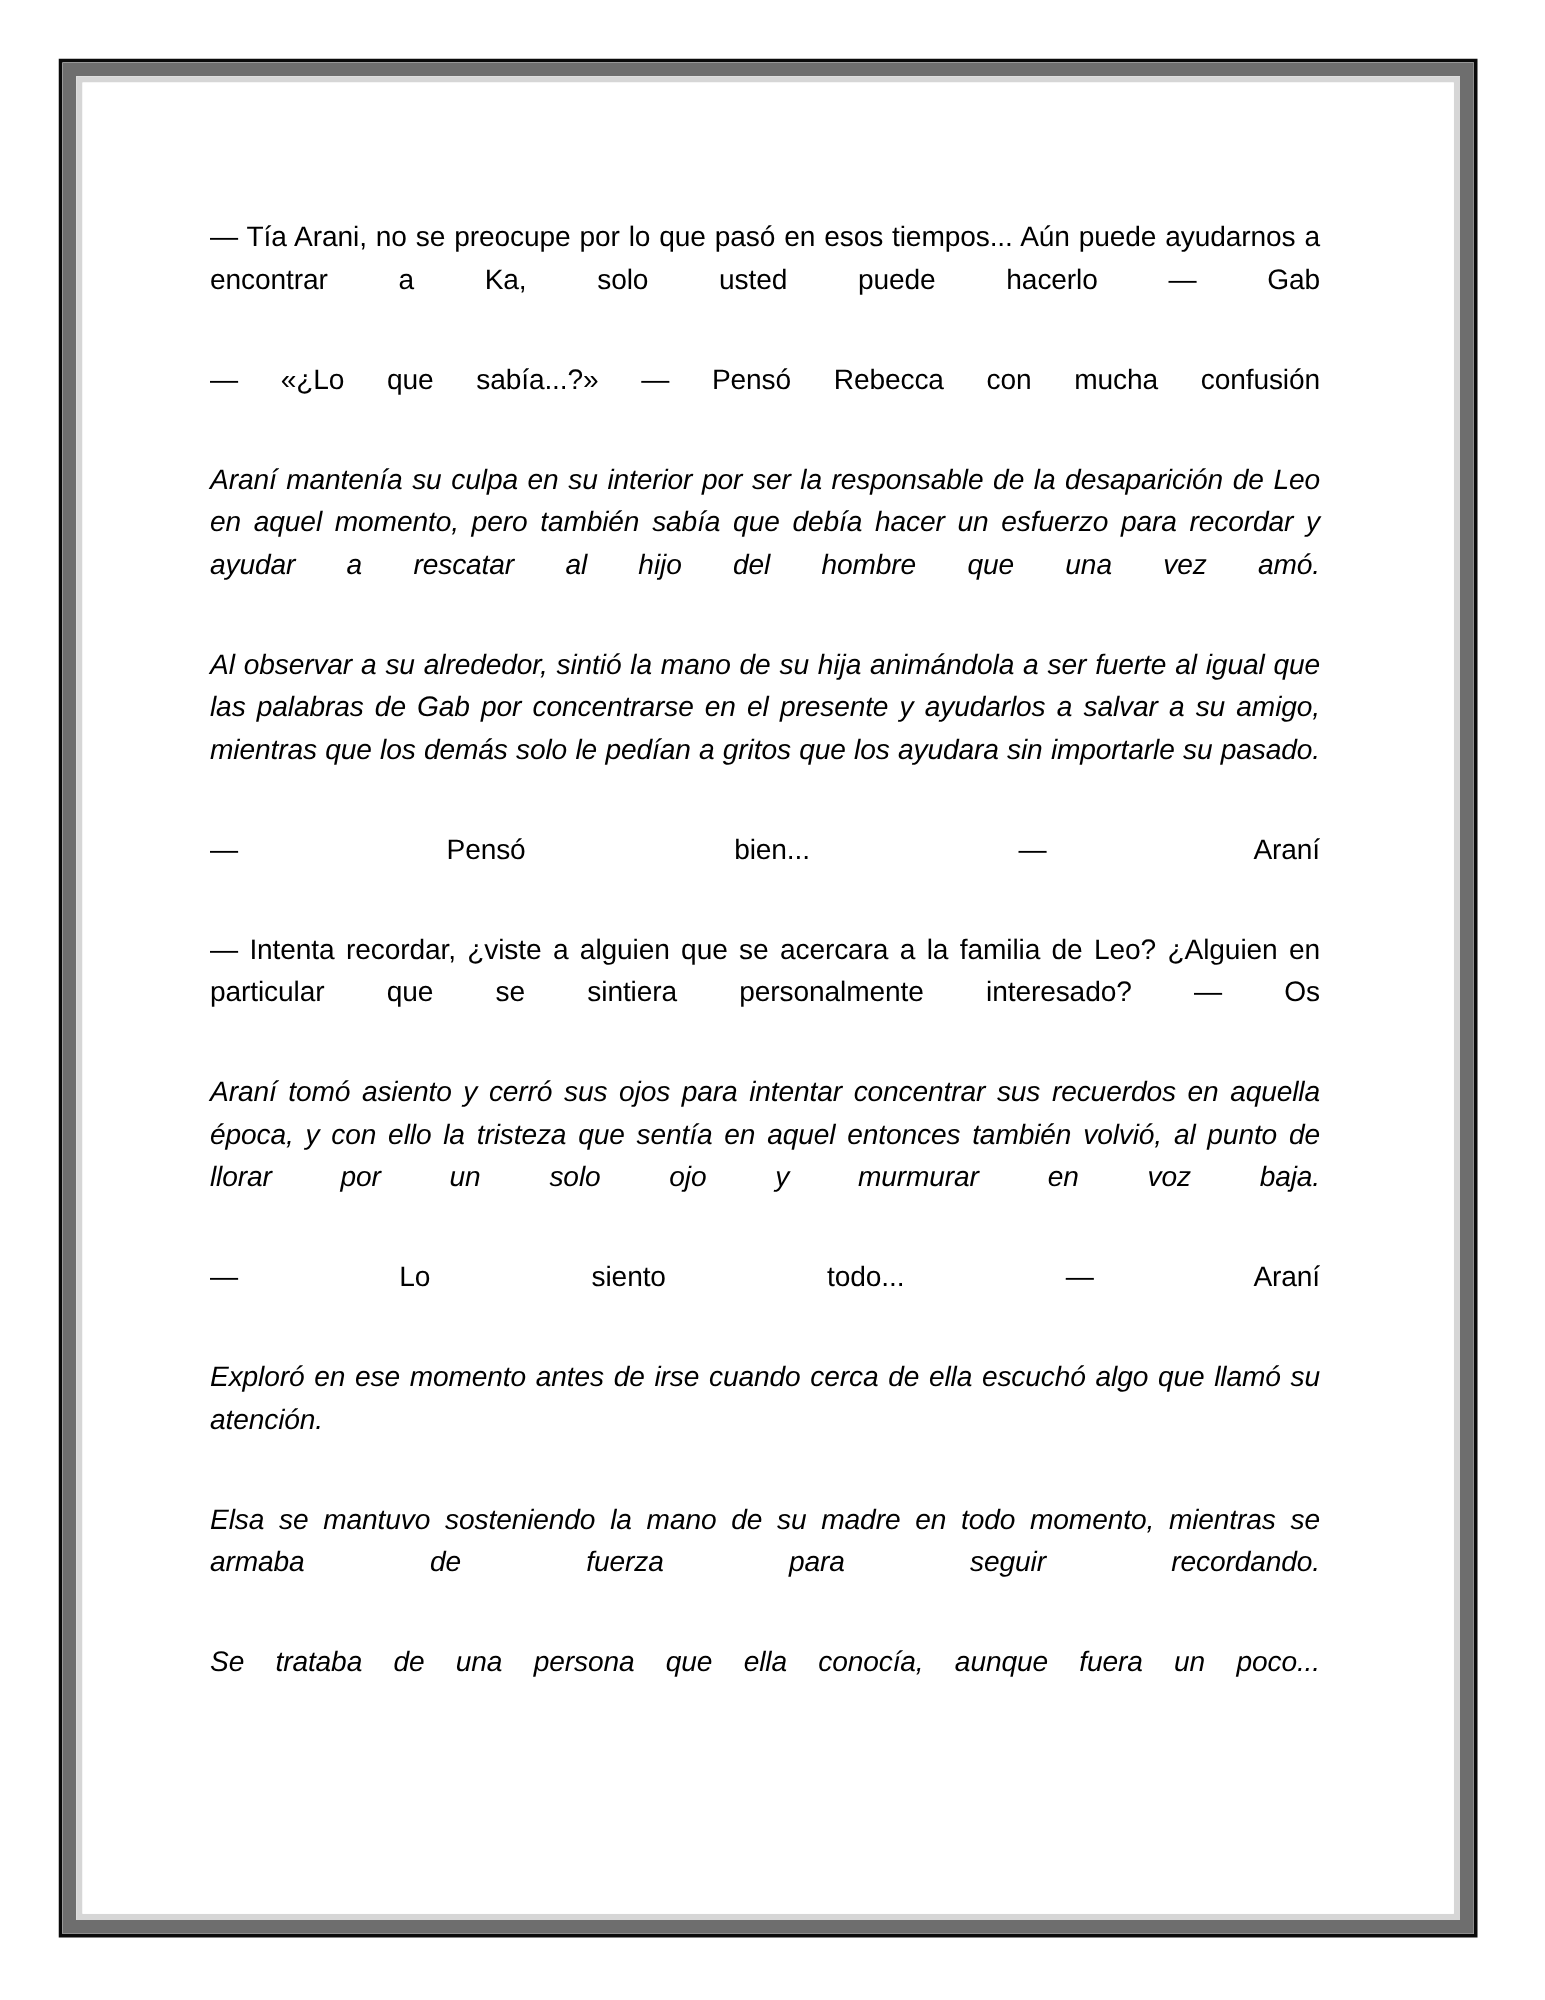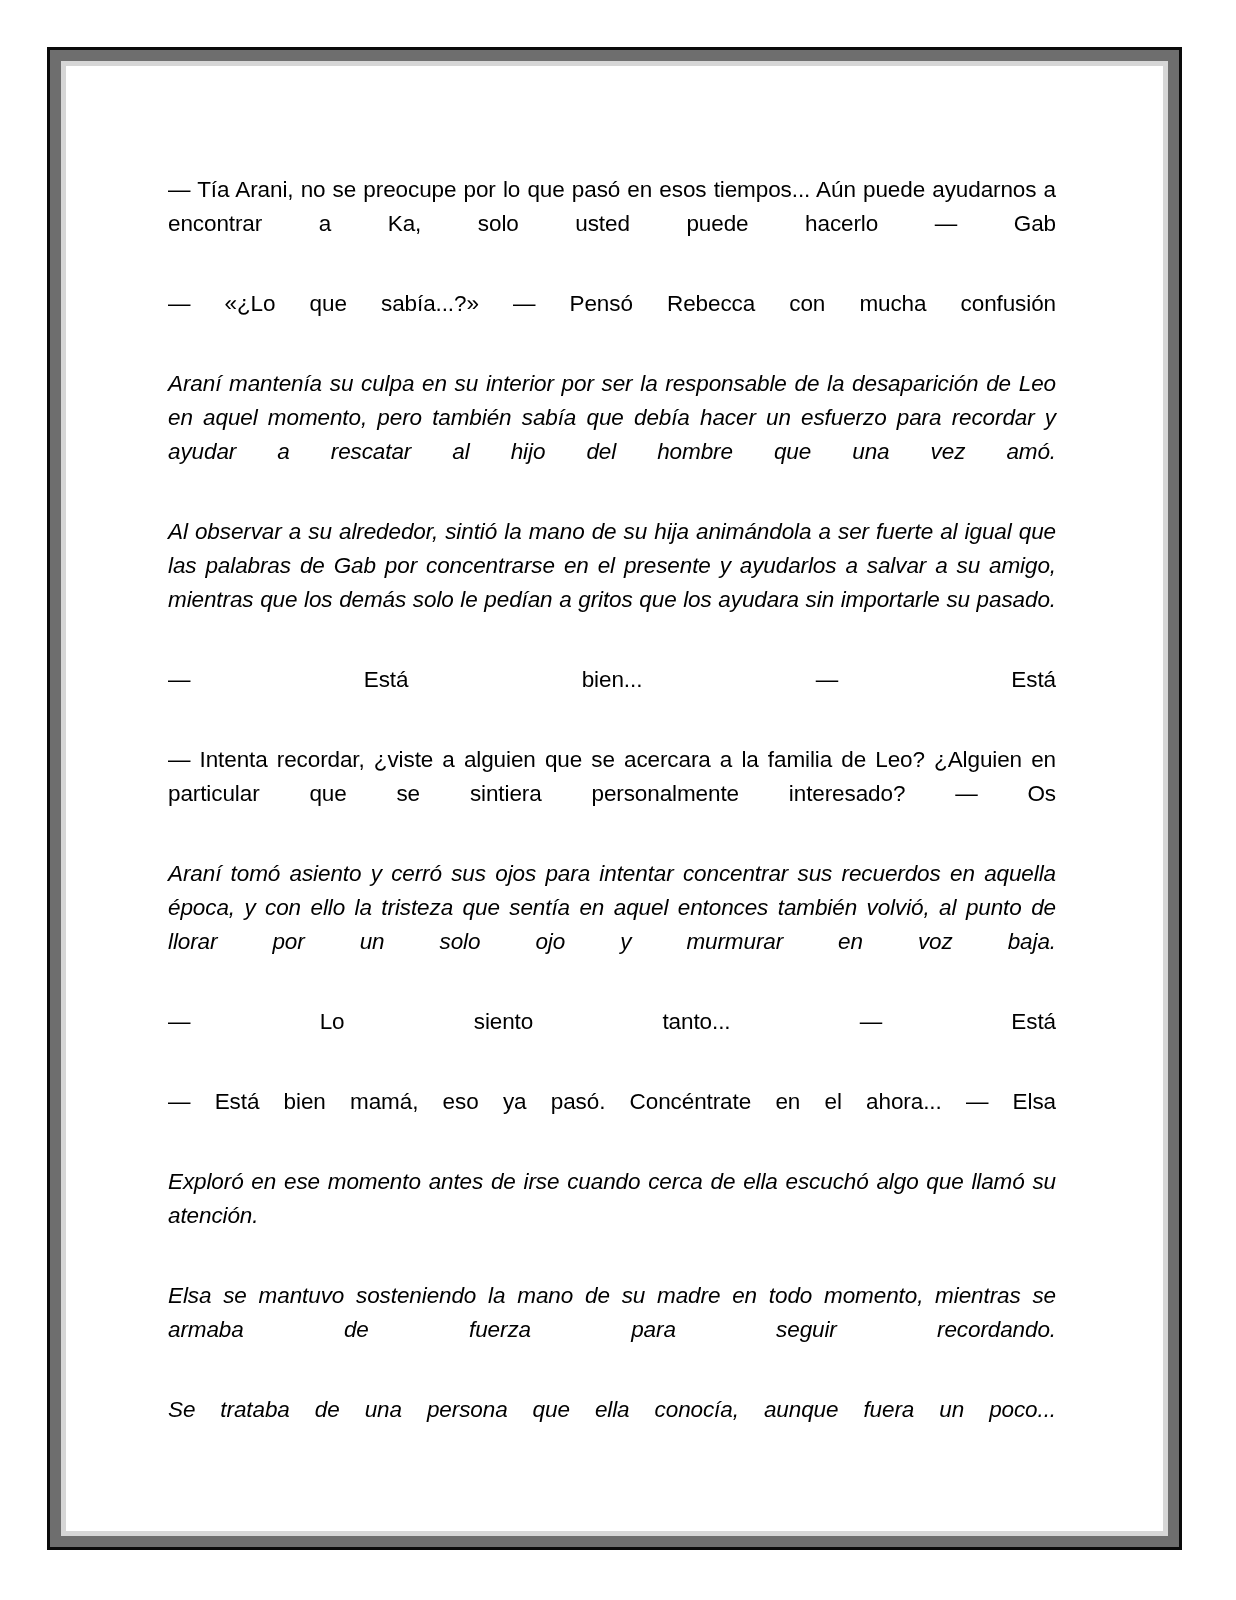--- a/index.html
+++ b/index.html
@@ -81,25 +81,24 @@
 
 <div id="page-frame">
   <div id="page-frame-inner">
     <div id="page-frame-inner2">
       <div id="page-sheet">
         <div id="doc-body">
           <p class="para">— Tía Arani, no se preocupe por lo que pasó en esos tiempos... Aún puede ayudarnos a encontrar a Ka, solo usted puede hacerlo — Gab</p>
           <p class="para">— «¿Lo que sabía...?» — Pensó Rebecca con mucha confusión</p>
           <p class="para italic">Araní mantenía su culpa en su interior por ser la responsable de la desaparición de Leo en aquel momento, pero también sabía que debía hacer un esfuerzo para recordar y ayudar a rescatar al hijo del hombre que una vez amó.</p>
           <p class="para italic">Al observar a su alrededor, sintió la mano de su hija animándola a ser fuerte al igual que las palabras de Gab por concentrarse en el presente y ayudarlos a salvar a su amigo, mientras que los demás solo le pedían a gritos que los ayudara sin importarle su pasado.</p>
-          <p class="para">— Está bien... — Está</p>
+          <p class="para">— Pensó bien... — Araní</p>
           <p class="para">— Intenta recordar, ¿viste a alguien que se acercara a la familia de Leo? ¿Alguien en particular que se sintiera personalmente interesado? — Os</p>
           <p class="para italic">Araní tomó asiento y cerró sus ojos para intentar concentrar sus recuerdos en aquella época, y con ello la tristeza que sentía en aquel entonces también volvió, al punto de llorar por un solo ojo y murmurar en voz baja.</p>
-          <p class="para">— Lo siento tanto... — Está</p>
-          <p class="para">— Está bien mamá, eso ya pasó. Concéntrate en el ahora... — Elsa</p>
+          <p class="para">— Lo siento todo... — Araní</p>
           <p class="para italic">Exploró en ese momento antes de irse cuando cerca de ella escuchó algo que llamó su atención.</p>
           <p class="para italic">Elsa se mantuvo sosteniendo la mano de su madre en todo momento, mientras se armaba de fuerza para seguir recordando.</p>
           <p class="para italic">Se trataba de una persona que ella conocía, aunque fuera un poco...</p>
 
         </div>
       </div>
     </div>
   </div>
 </div>
 

